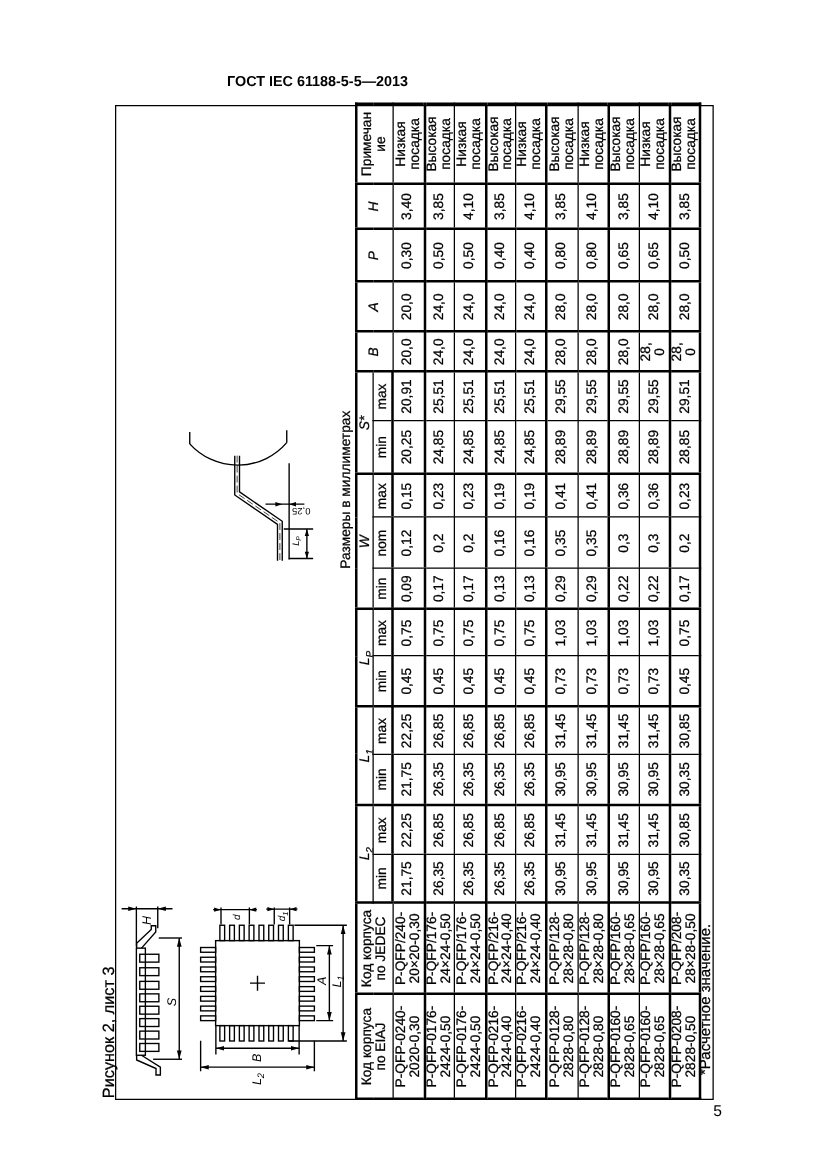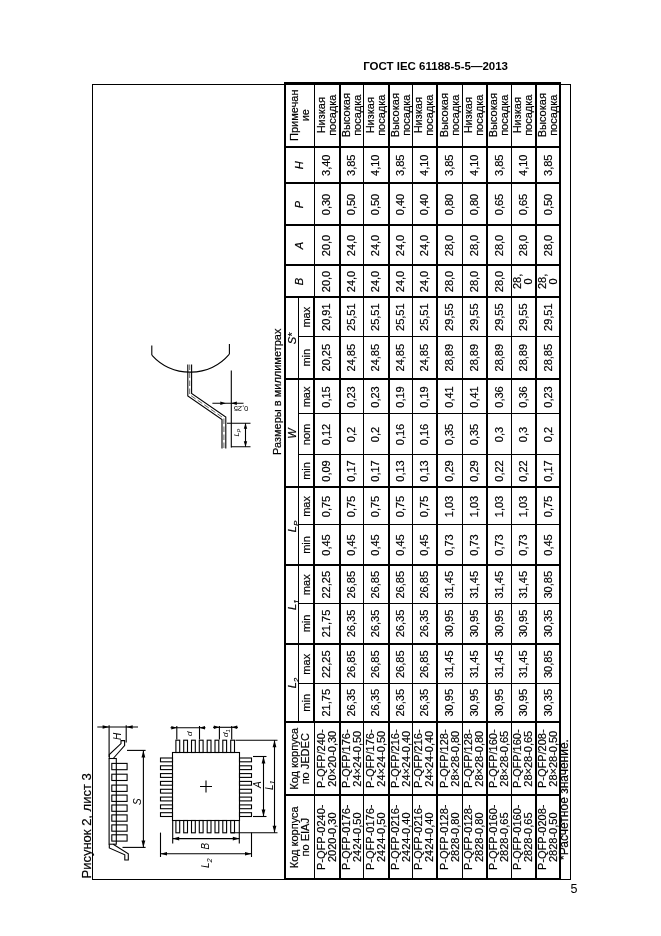--- a/index.html
+++ b/index.html
@@ -1,18 +1,18 @@
 <!DOCTYPE html>
 <html><head>
 <meta charset="utf-8">
 <style>
 html,body{margin:0;padding:0;}
 body{width:661px;height:936px;position:relative;background:#fff;color:#000;
      font-family:"Liberation Sans",sans-serif;overflow:hidden;}
-#hdr{position:absolute;top:60px;left:0;width:508px;text-align:right;
+#hdr{position:absolute;top:60px;left:0;width:508px;text-align:center;
      font-size:11.5px;font-weight:bold;}
 #pageno{position:absolute;top:882px;left:568px;width:12px;text-align:center;font-size:12.5px;}
 #rot{position:absolute;left:79px;top:879.5px;width:796px;height:492px;
      transform:rotate(-90deg);transform-origin:0 0;-webkit-text-stroke:0.2px #000;}
 #caption{position:absolute;left:1.5px;top:0px;font-size:13px;}
 #frame{position:absolute;left:0;top:12.5px;width:795.5px;height:479.5px;
        border:1.8px solid #000;box-sizing:border-box;}
 #razm{position:absolute;left:425px;top:192px;font-size:11px;}
 #footnote{position:absolute;left:20px;top:478px;font-size:12px;}
 table{position:absolute;left:0;top:205px;width:795.5px;height:274.5px;

